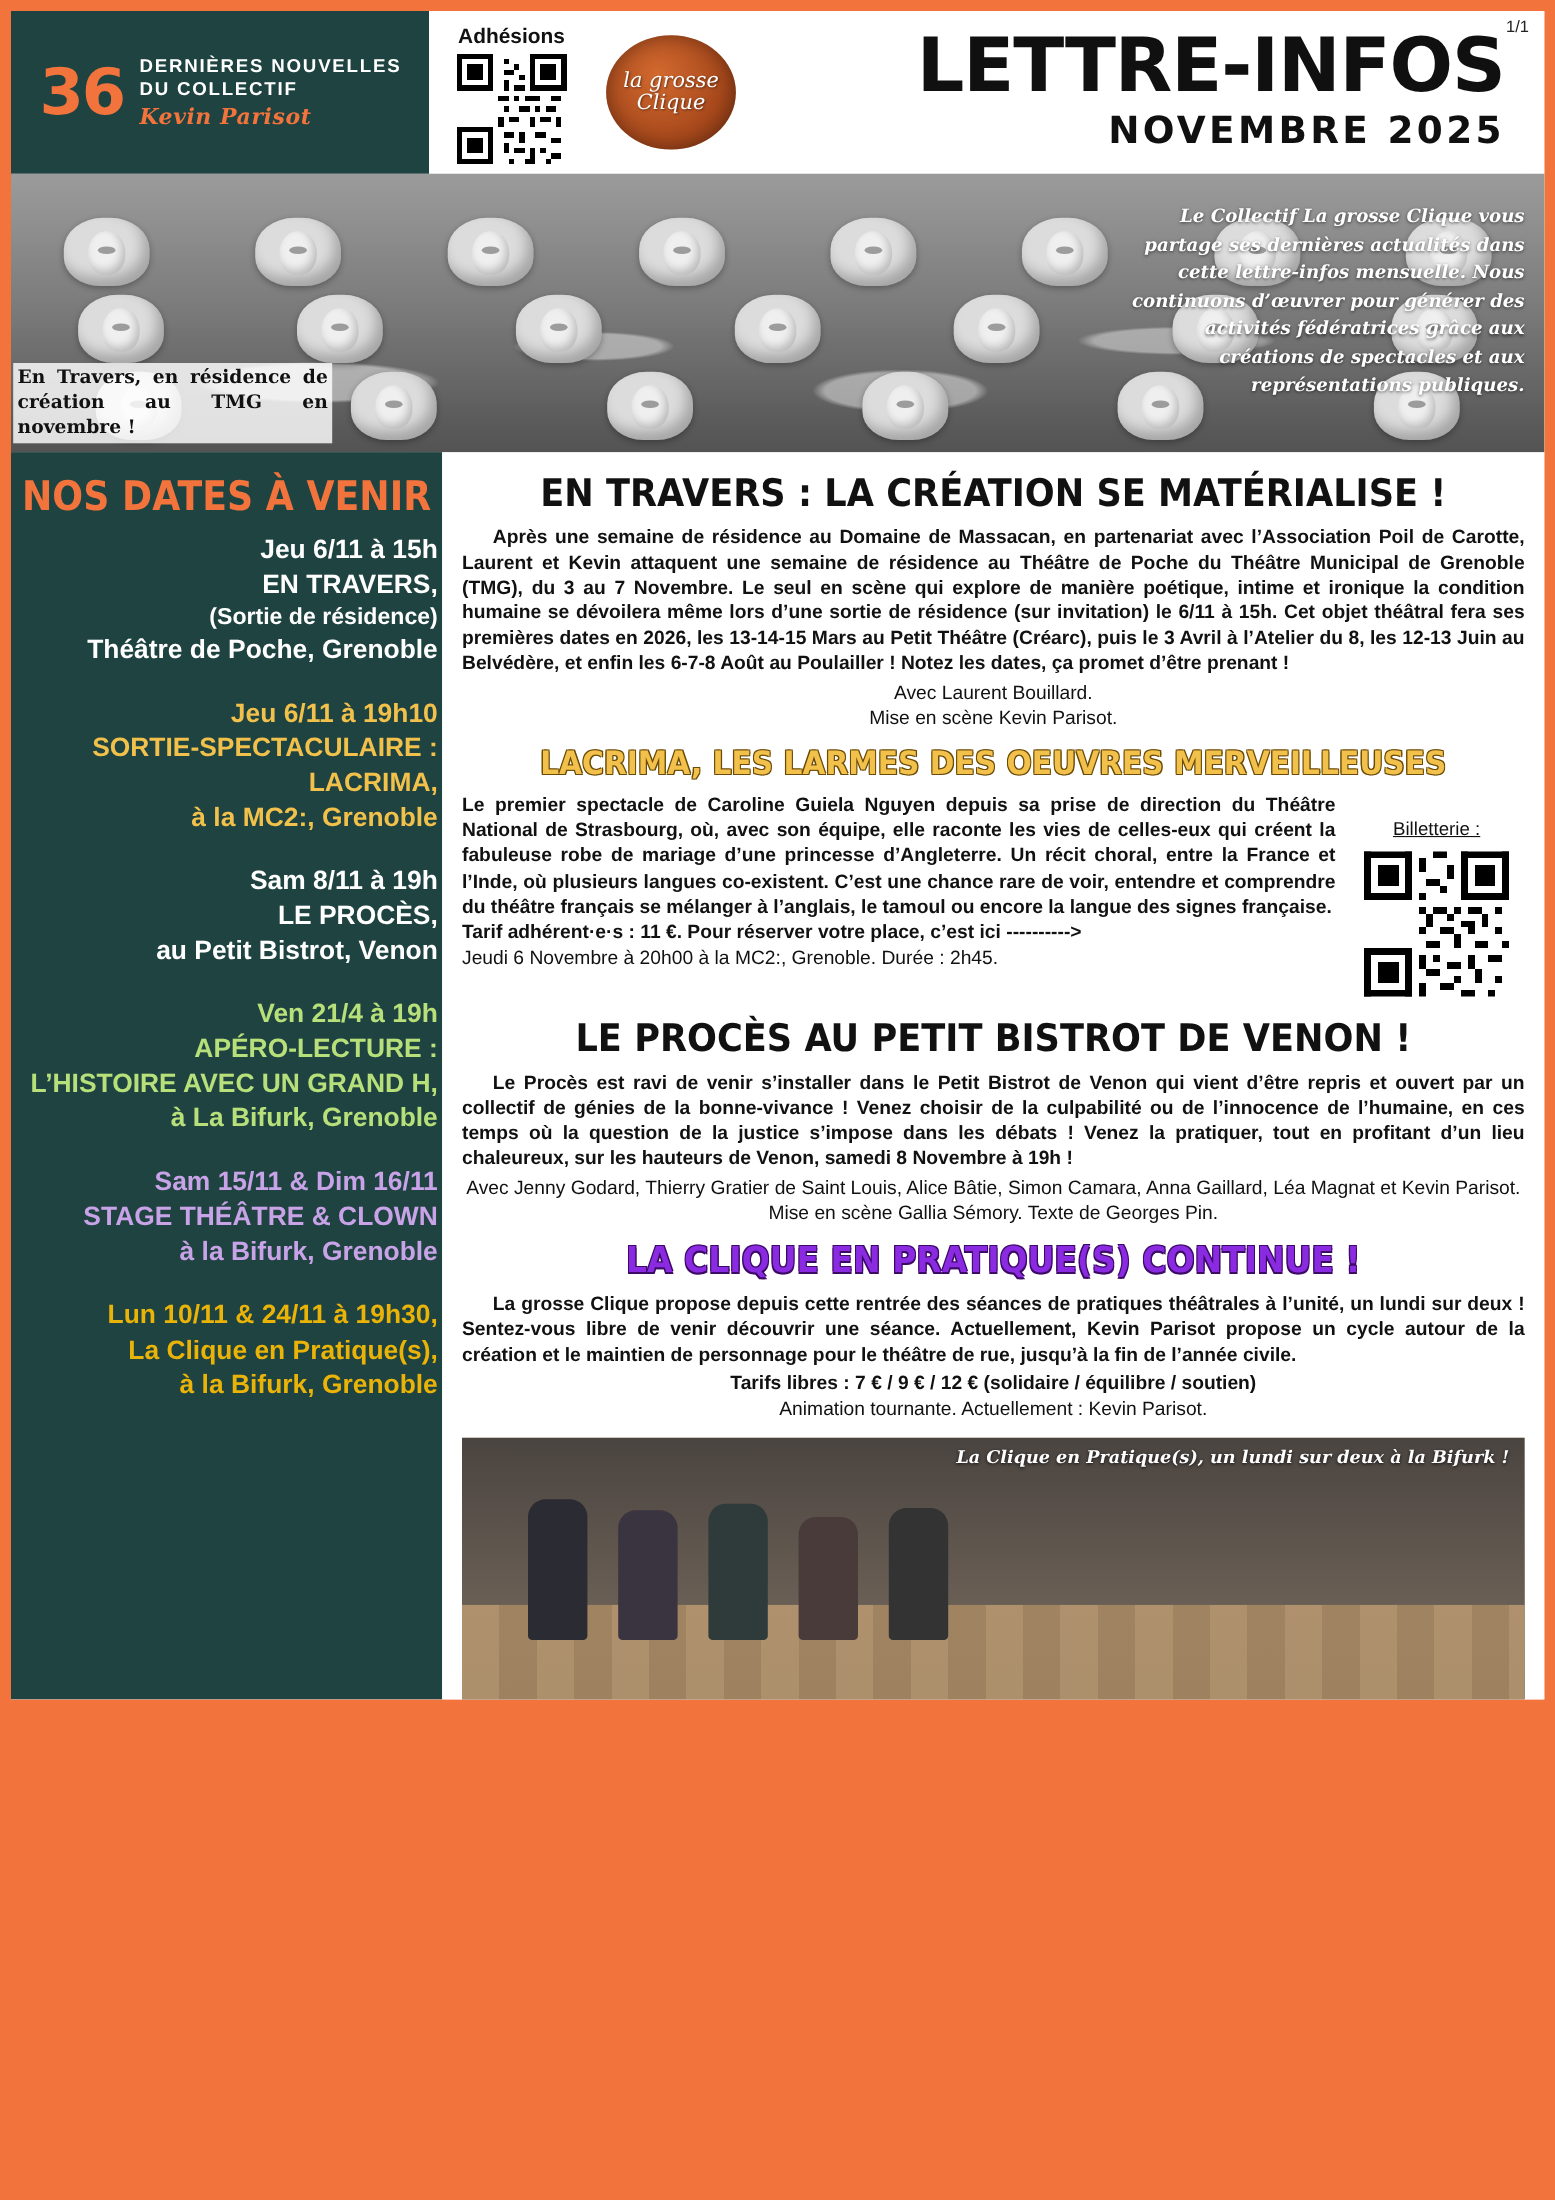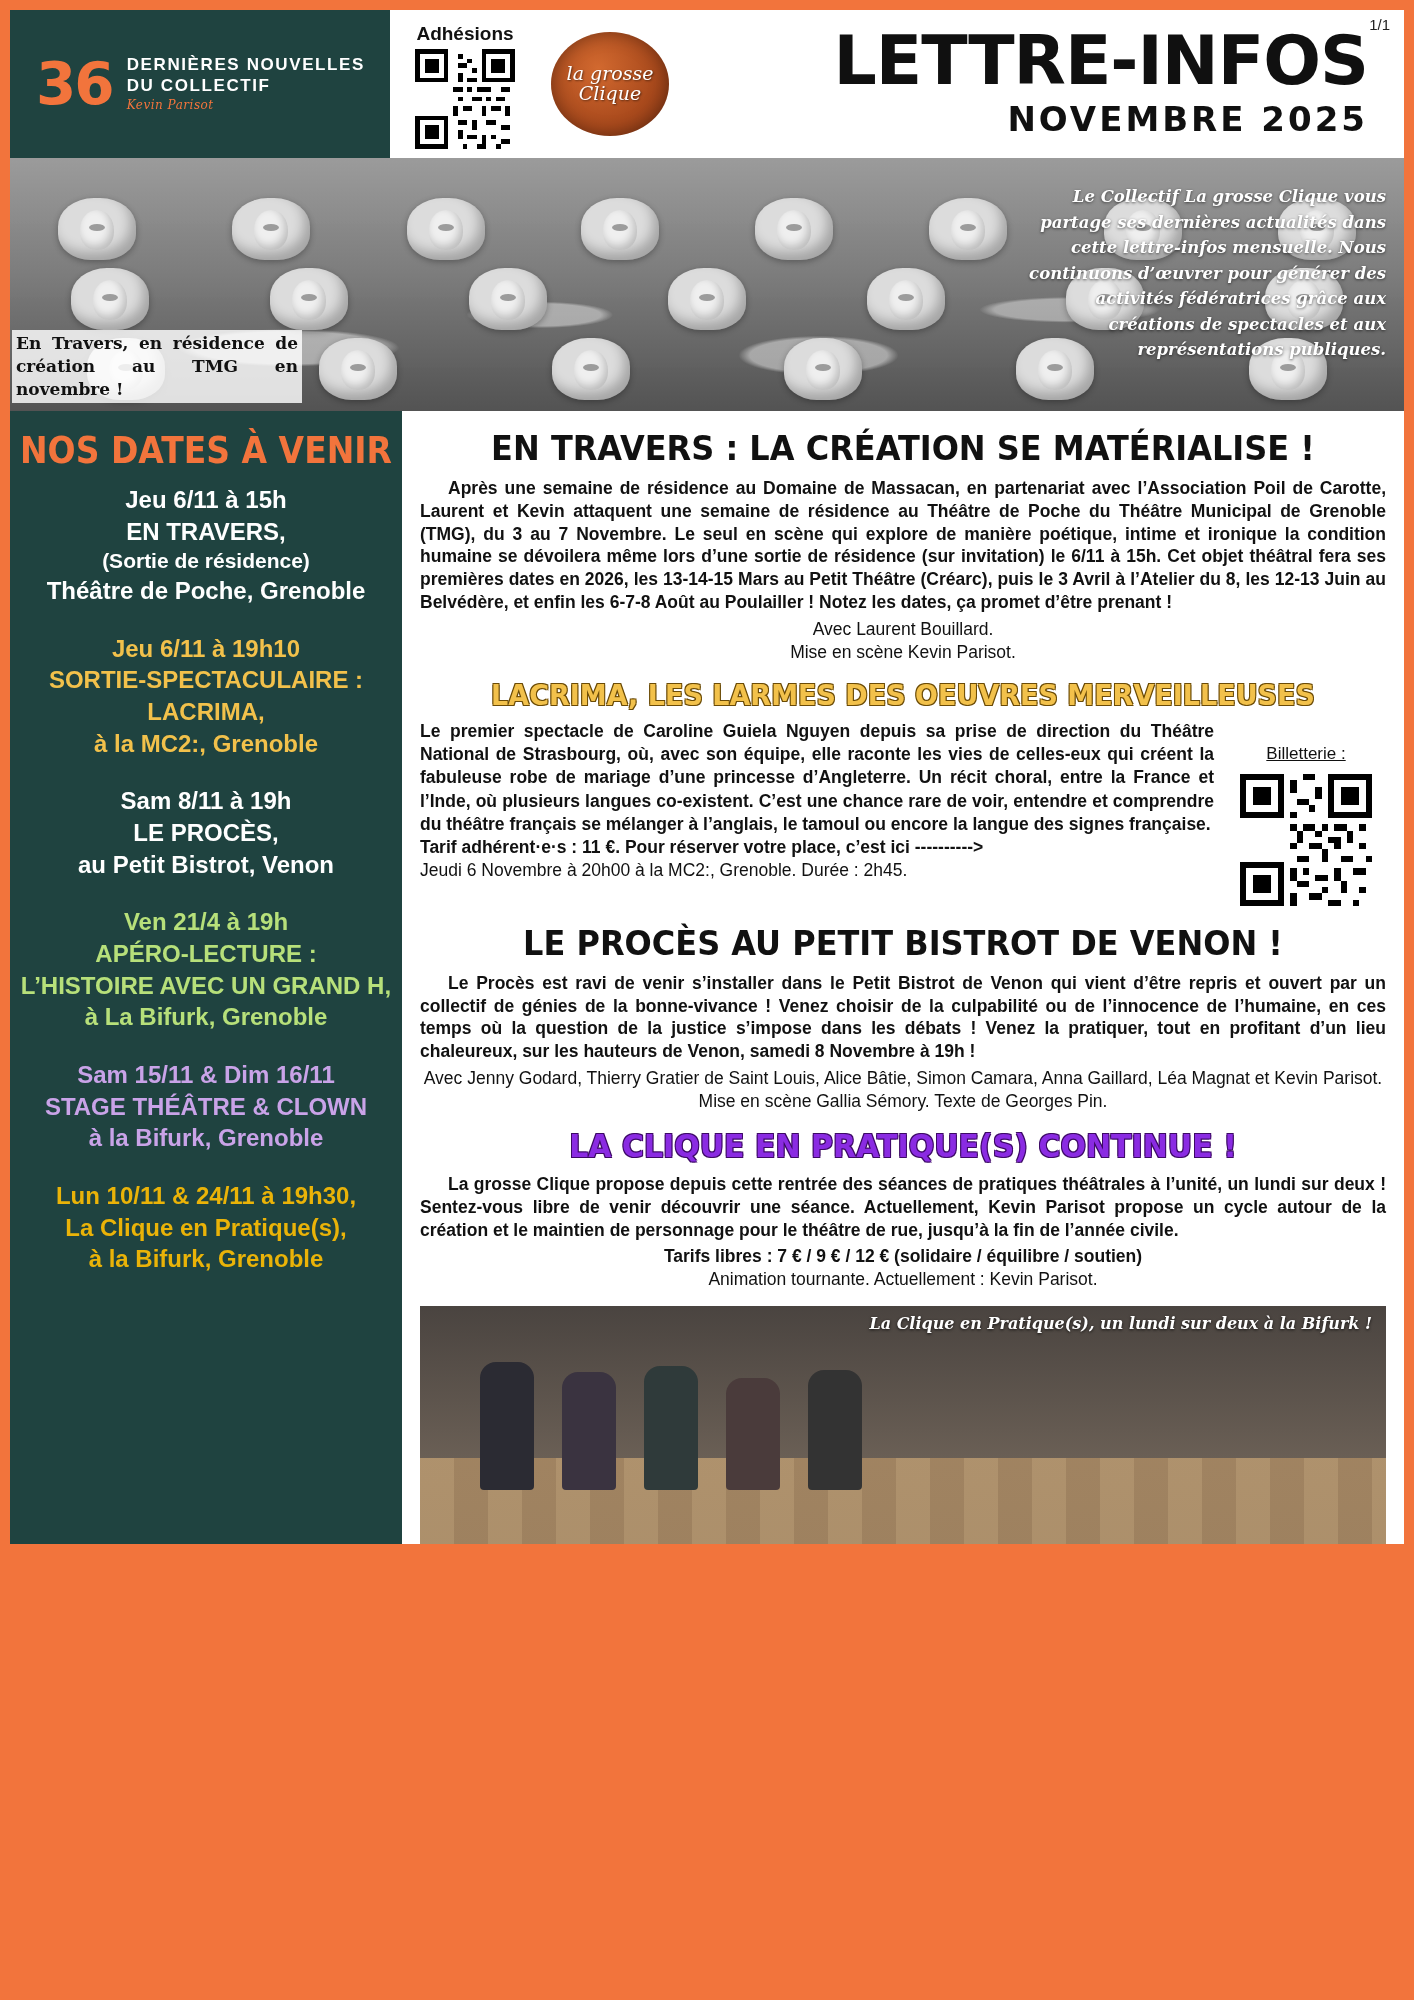--- a/index.html
+++ b/index.html
@@ -51,23 +51,23 @@
   .hdr-left-txt {
     font-size: 17px;
     font-weight: bold;
     letter-spacing: 1.6px;
     line-height: 1.22;
     text-transform: uppercase;
   }
   .sig {
     font-family: "DejaVu Serif", serif;
     font-style: italic;
-    font-weight: normal;
+    font-weight: bold;
     color: #f2743c;
-    font-size: 12px;
+    font-size: 20px;
     letter-spacing: 0.5px;
     text-transform: none;
     margin-top: 2px;
   }
   .hdr-mid {
     width: 150px;
     display: flex;
     flex-direction: column;
     align-items: center;
     justify-content: center;
@@ -211,20 +211,21 @@
     font-weight: bold;
     color: #f2743c;
     letter-spacing: 0px;
     transform: scaleY(1.12);
   }
   .date-block {
     margin-bottom: 26px;
     font-size: 24px;
     font-weight: bold;
     line-height: 1.32;
+    text-align: right;
   }
   .date-block .small { font-weight: bold; font-size: 21px; }
 
   
   .main {
     flex: 1;
     padding: 12px 18px 0 18px;
     background: #fff;
   }
   .sec-title {

